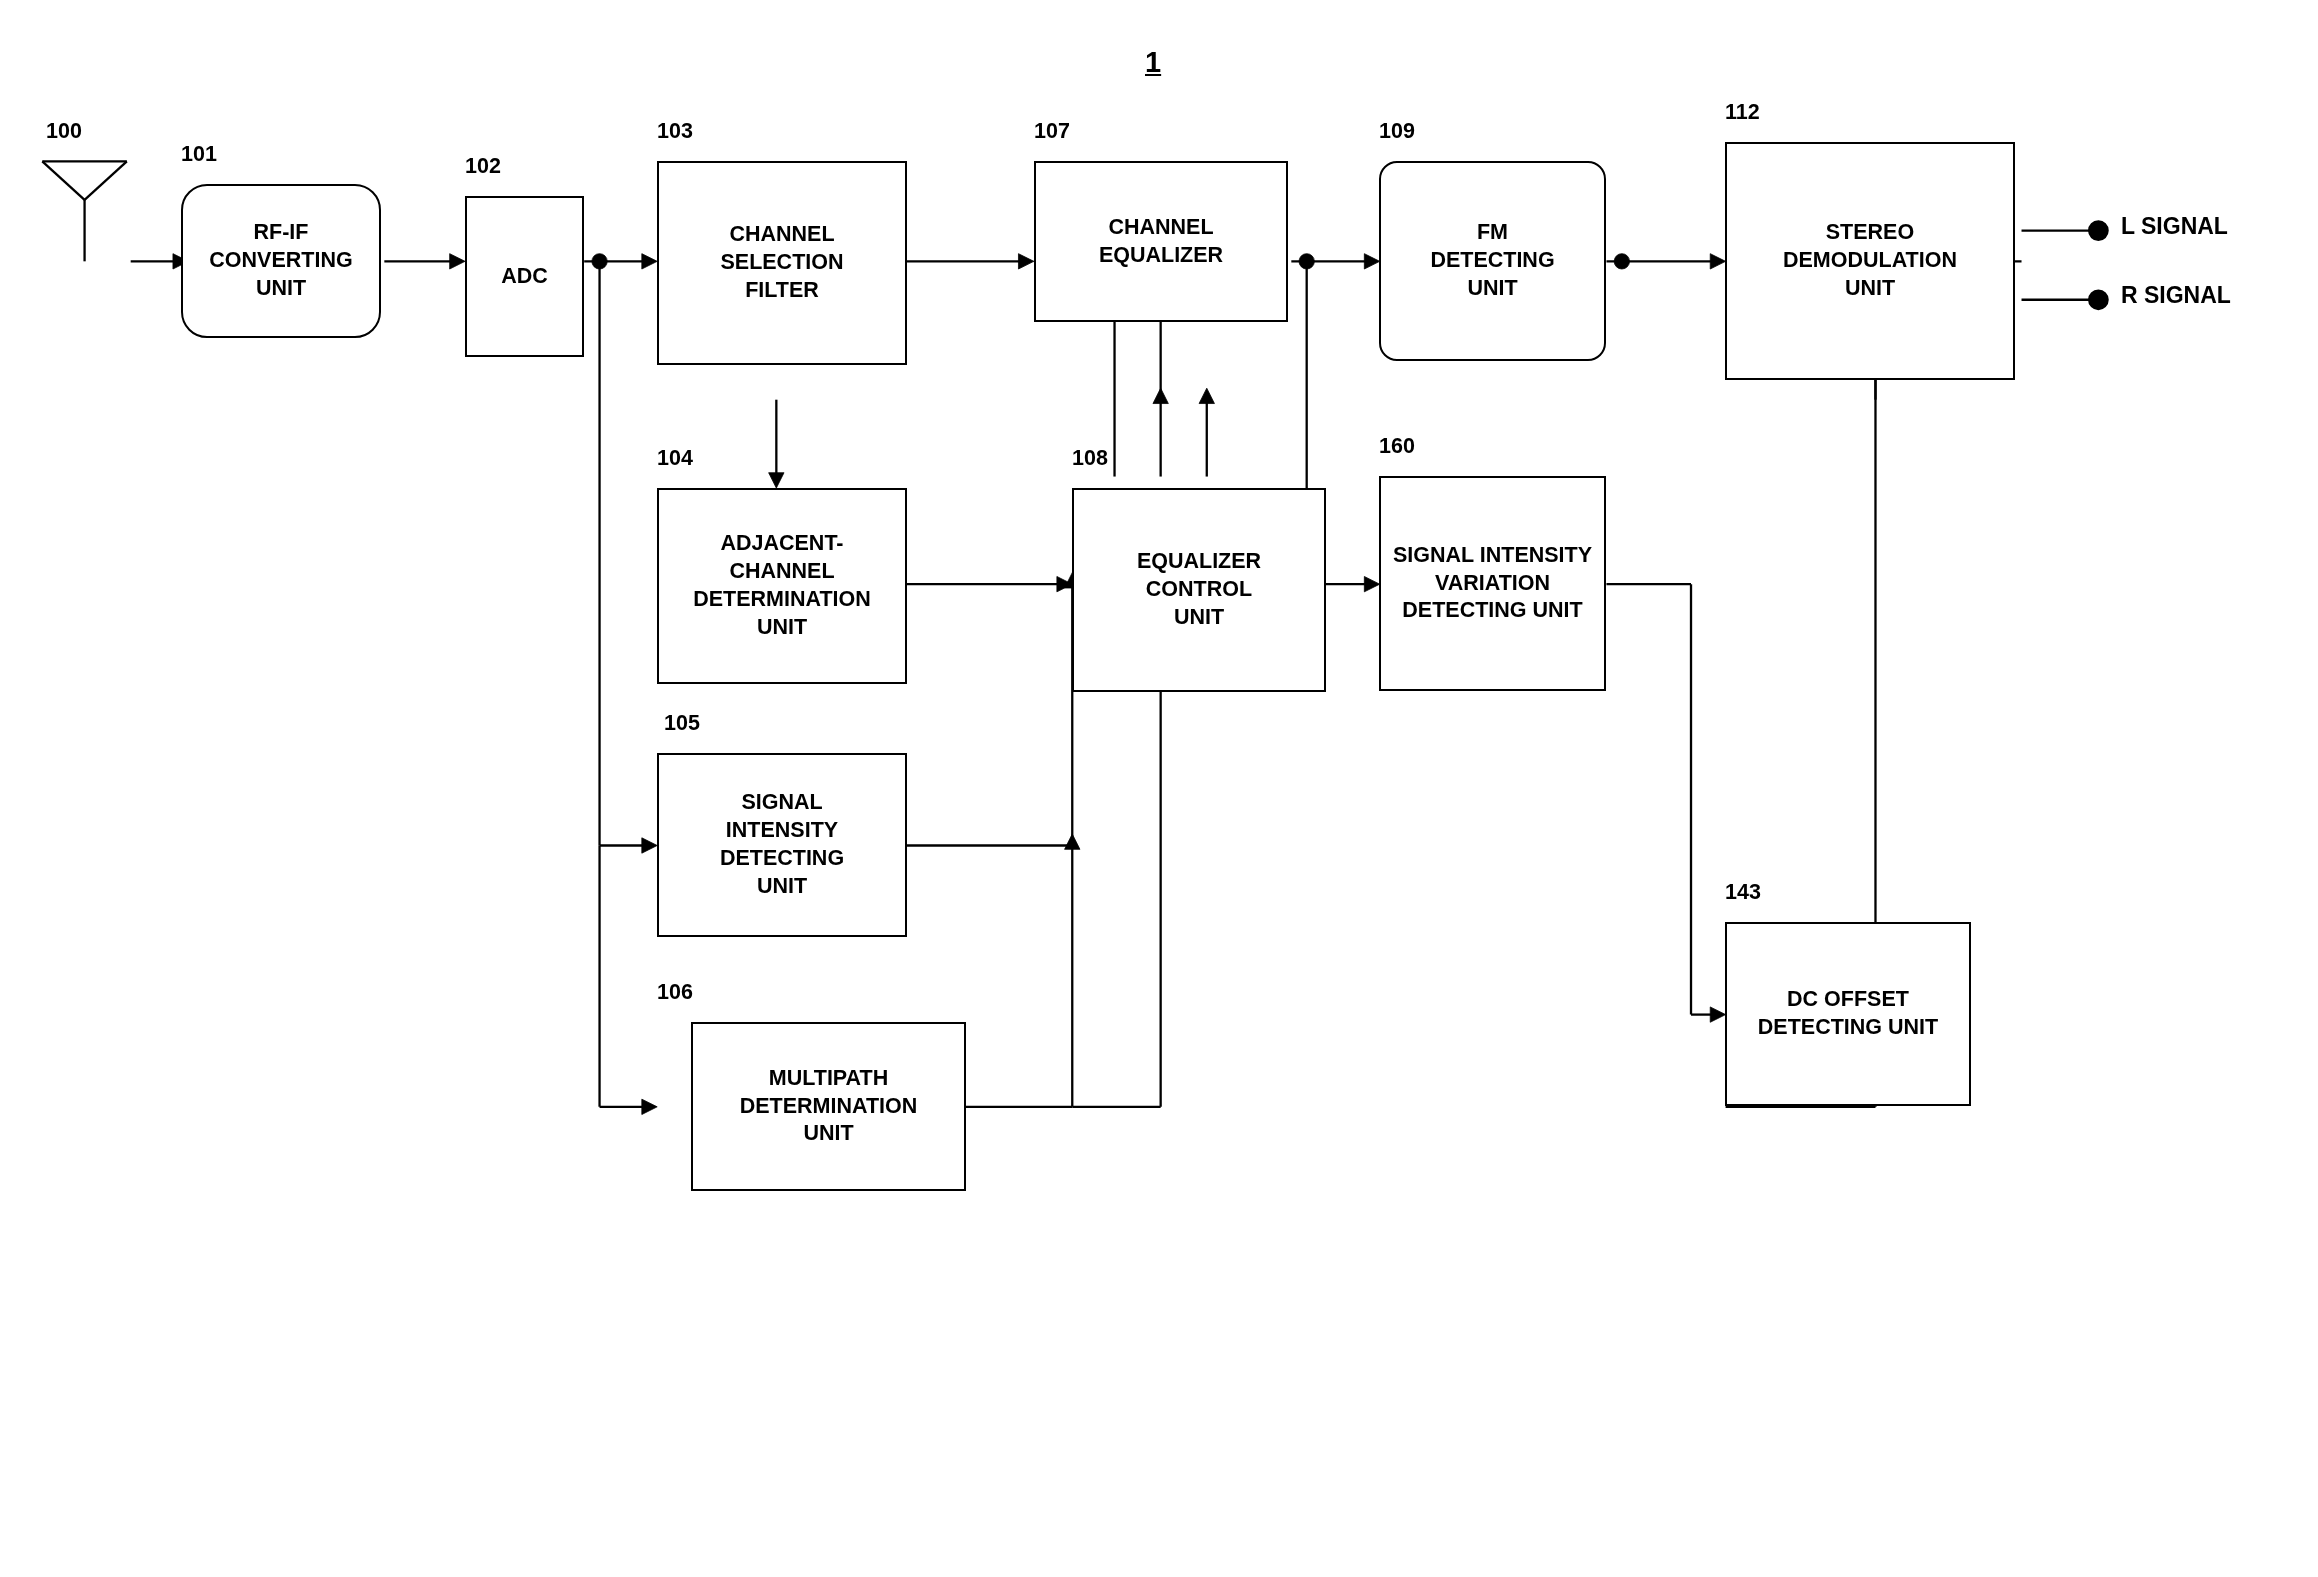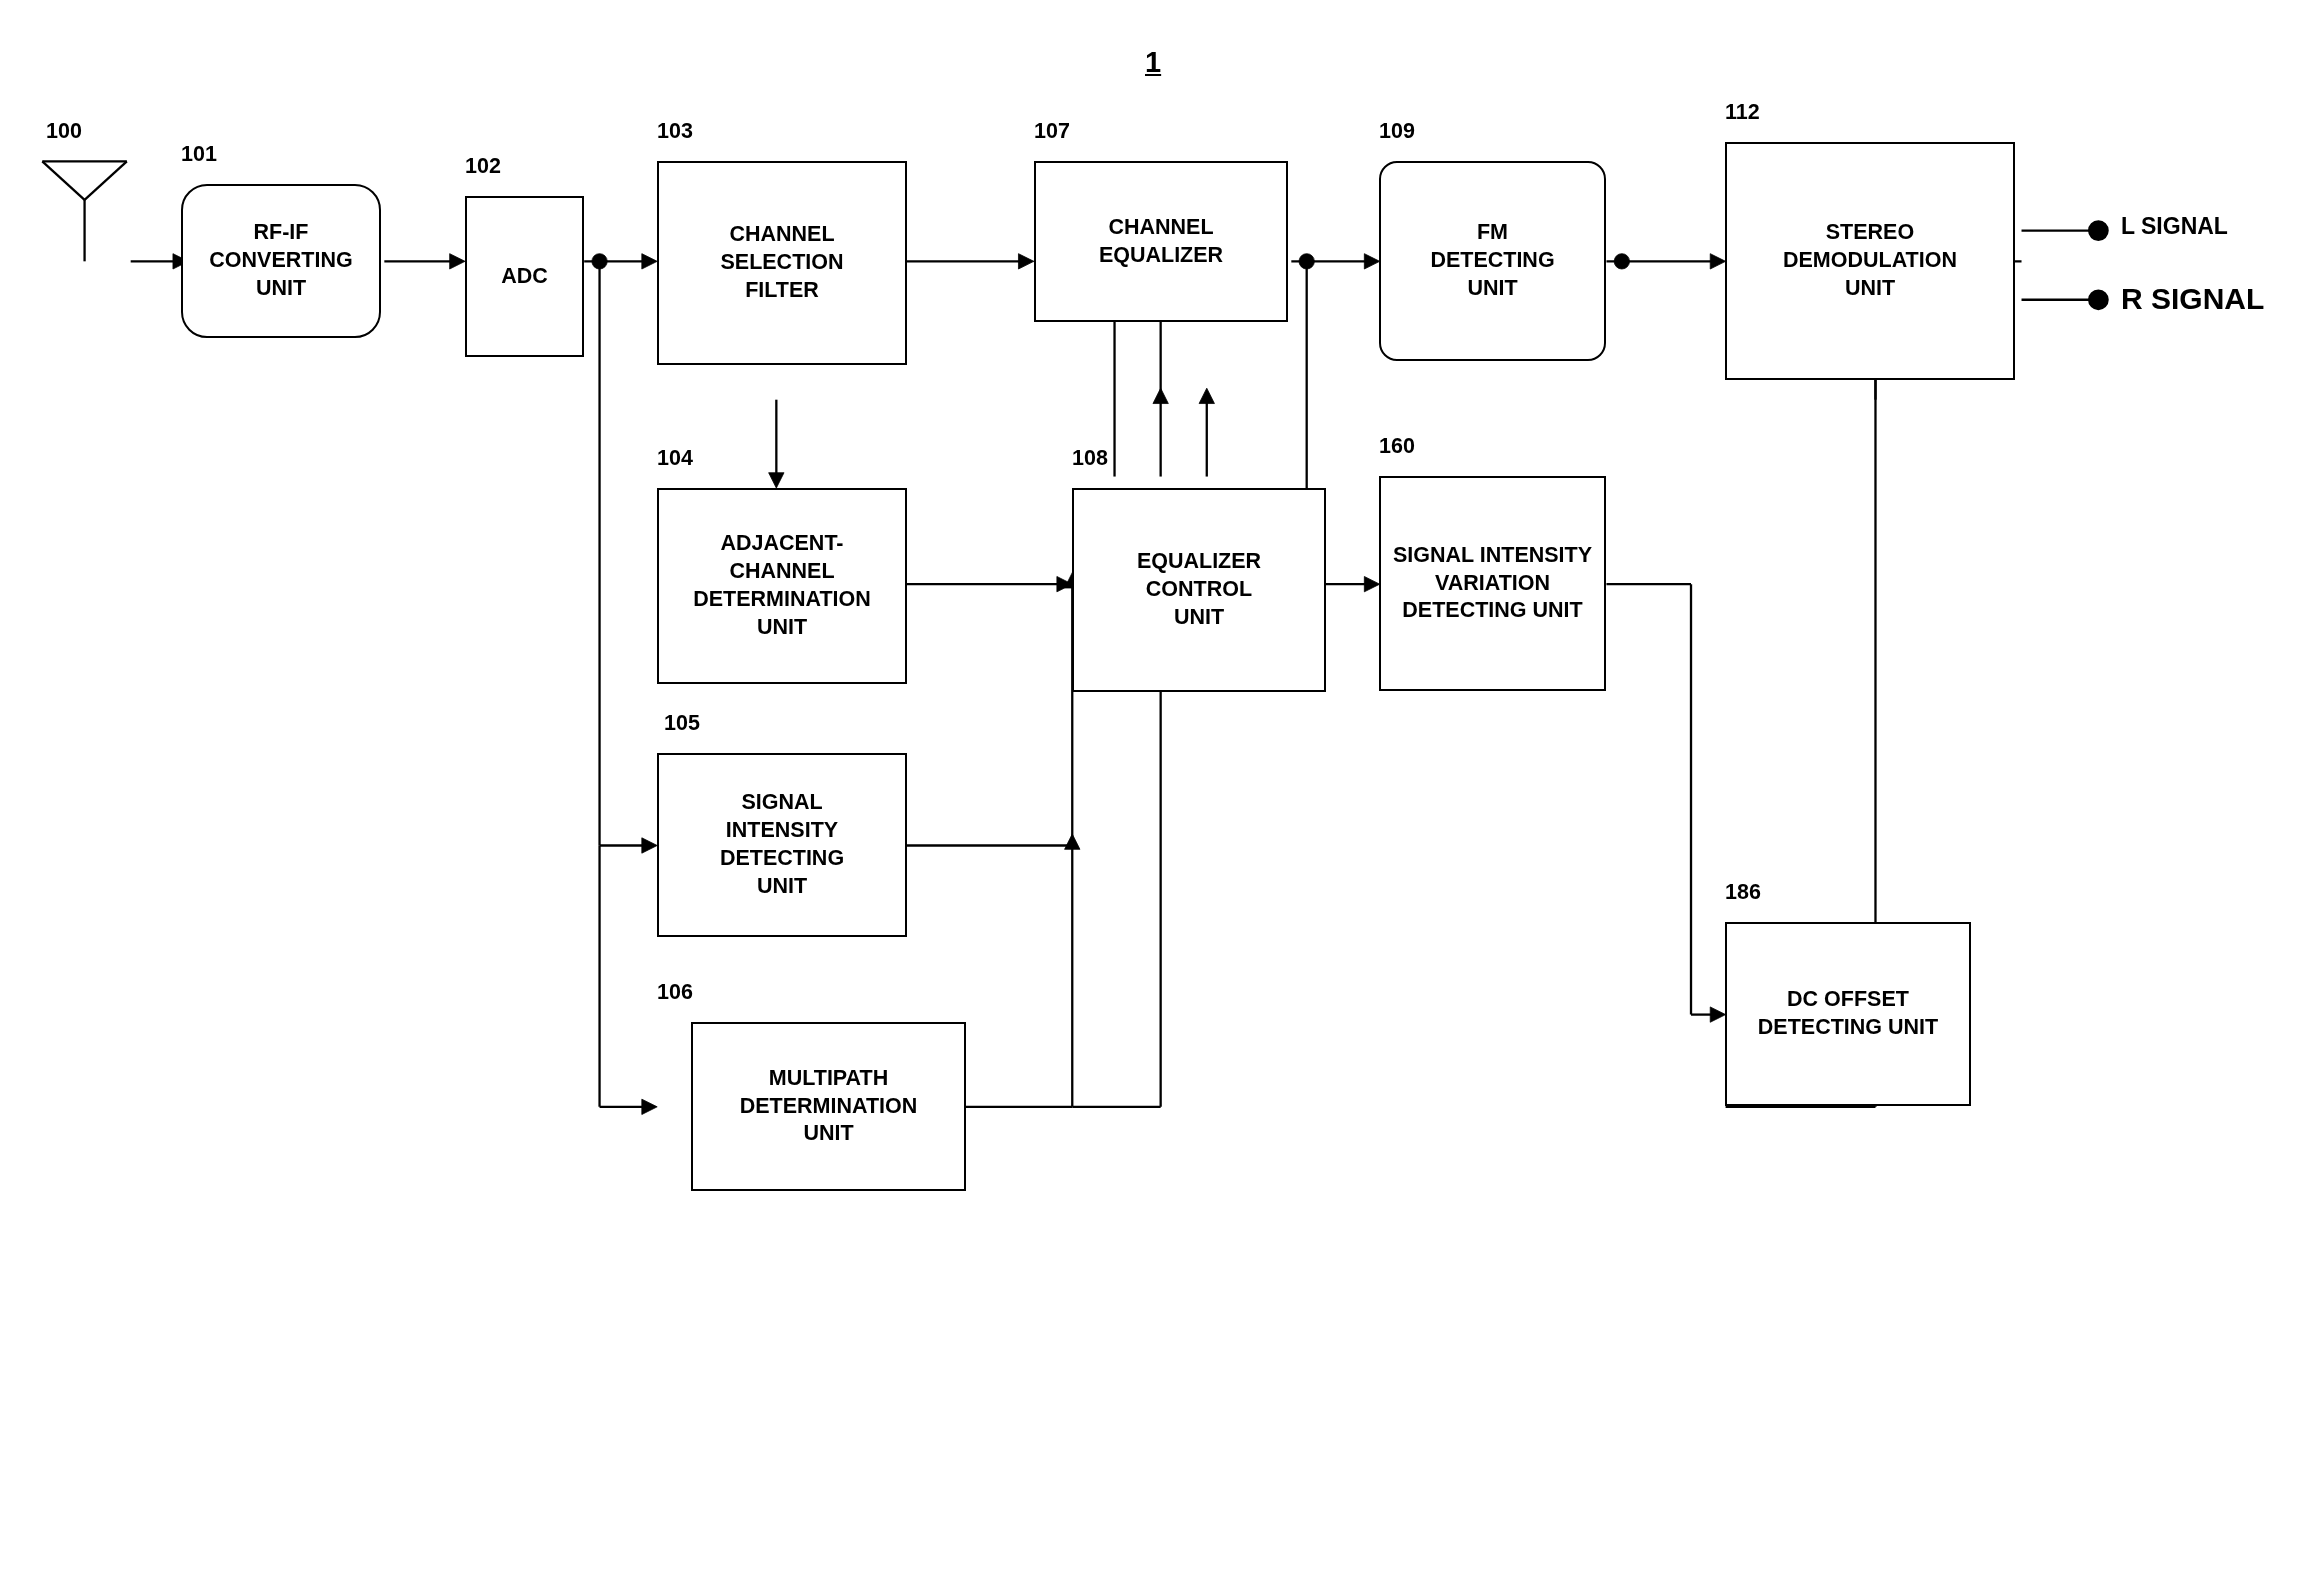--- a/index.html
+++ b/index.html
@@ -203,27 +203,27 @@
   <div class="label" style="left:1379px; top:119px;">109</div>
 
   <div class="block" style="left:1379px; top:476px; width:227px; height:215px;">
     <span>SIGNAL INTENSITY<br>VARIATION<br>DETECTING UNIT</span>
   </div>
   <div class="label" style="left:1379px; top:434px;">160</div>
 
   <div class="block" style="left:1725px; top:922px; width:246px; height:184px;">
     <span>DC OFFSET<br>DETECTING UNIT</span>
   </div>
-  <div class="label" style="left:1725px; top:880px;">186</div>
+  <div class="label" style="left:1725px; top:880px;">143</div>
 
   <div class="block" style="left:1725px; top:142px; width:290px; height:238px;">
     <span>STEREO<br>DEMODULATION<br>UNIT</span>
   </div>
   <div class="label" style="left:1725px; top:100px;">112</div>
 
   <div class="label" style="left:2121px; top:213px; font-size:23px;">L SIGNAL</div>
 
-  <div class="label" style="left:2121px; top:282px; font-size:30px;">R SIGNAL</div>
+  <div class="label" style="left:2121px; top:282px; font-size:23px;">R SIGNAL</div>
 
   <div class="label" style="left:1145px; top:46px; font-size:29px; text-decoration:underline;">1</div>
 
 </div>
 
 
 </body></html>

